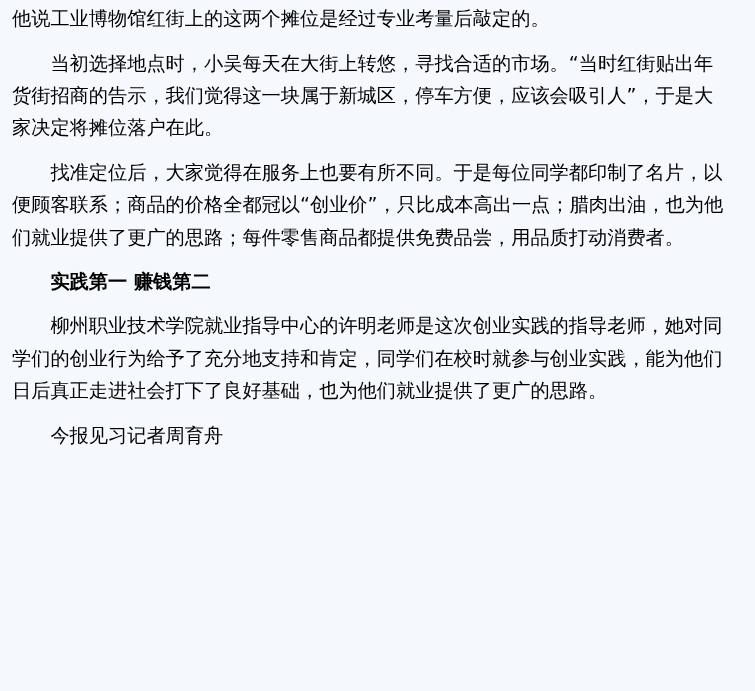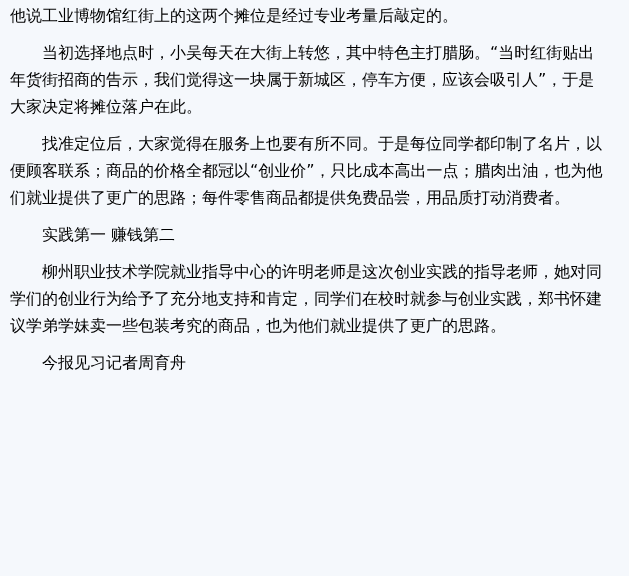--- a/index.html
+++ b/index.html
@@ -25,26 +25,26 @@
   .para {
     margin: 0 11px 10px 0;
     text-indent: 2em;
     word-break: break-all;
   }
   .para.no-indent {
     text-indent: 0;
   }
   .para.heading {
     
-    font-weight: normal;
+    font-weight: bold;
   }
 </style>
 </head>
 <body>
 
 <div class="article-view">
   <p class="para no-indent">他说工业博物馆红街上的这两个摊位是经过专业考量后敲定的。</p>
-  <p class="para">当初选择地点时，小吴每天在大街上转悠，其中特色主打腊肠。“当时红街贴出年货街招商的告示，我们觉得这一块属于新城区，停车方便，应该会吸引人”，于是大家决定将摊位落户在此。</p>
+  <p class="para">当初选择地点时，小吴每天在大街上转悠，寻找合适的市场。“当时红街贴出年货街招商的告示，我们觉得这一块属于新城区，停车方便，应该会吸引人”，于是大家决定将摊位落户在此。</p>
   <p class="para">找准定位后，大家觉得在服务上也要有所不同。于是每位同学都印制了名片，以便顾客联系；商品的价格全都冠以“创业价”，只比成本高出一点；腊肉出油，也为他们就业提供了更广的思路；每件零售商品都提供免费品尝，用品质打动消费者。</p>
   <p class="para heading">实践第一 赚钱第二</p>
-  <p class="para">柳州职业技术学院就业指导中心的许明老师是这次创业实践的指导老师，她对同学们的创业行为给予了充分地支持和肯定，同学们在校时就参与创业实践，郑书怀建议学弟学妹卖一些包装考究的商品，也为他们就业提供了更广的思路。</p>
+  <p class="para">柳州职业技术学院就业指导中心的许明老师是这次创业实践的指导老师，她对同学们的创业行为给予了充分地支持和肯定，同学们在校时就参与创业实践，能为他们日后真正走进社会打下了良好基础，也为他们就业提供了更广的思路。</p>
   <p class="para">今报见习记者周育舟</p>
 </div>
 
 </body></html>

